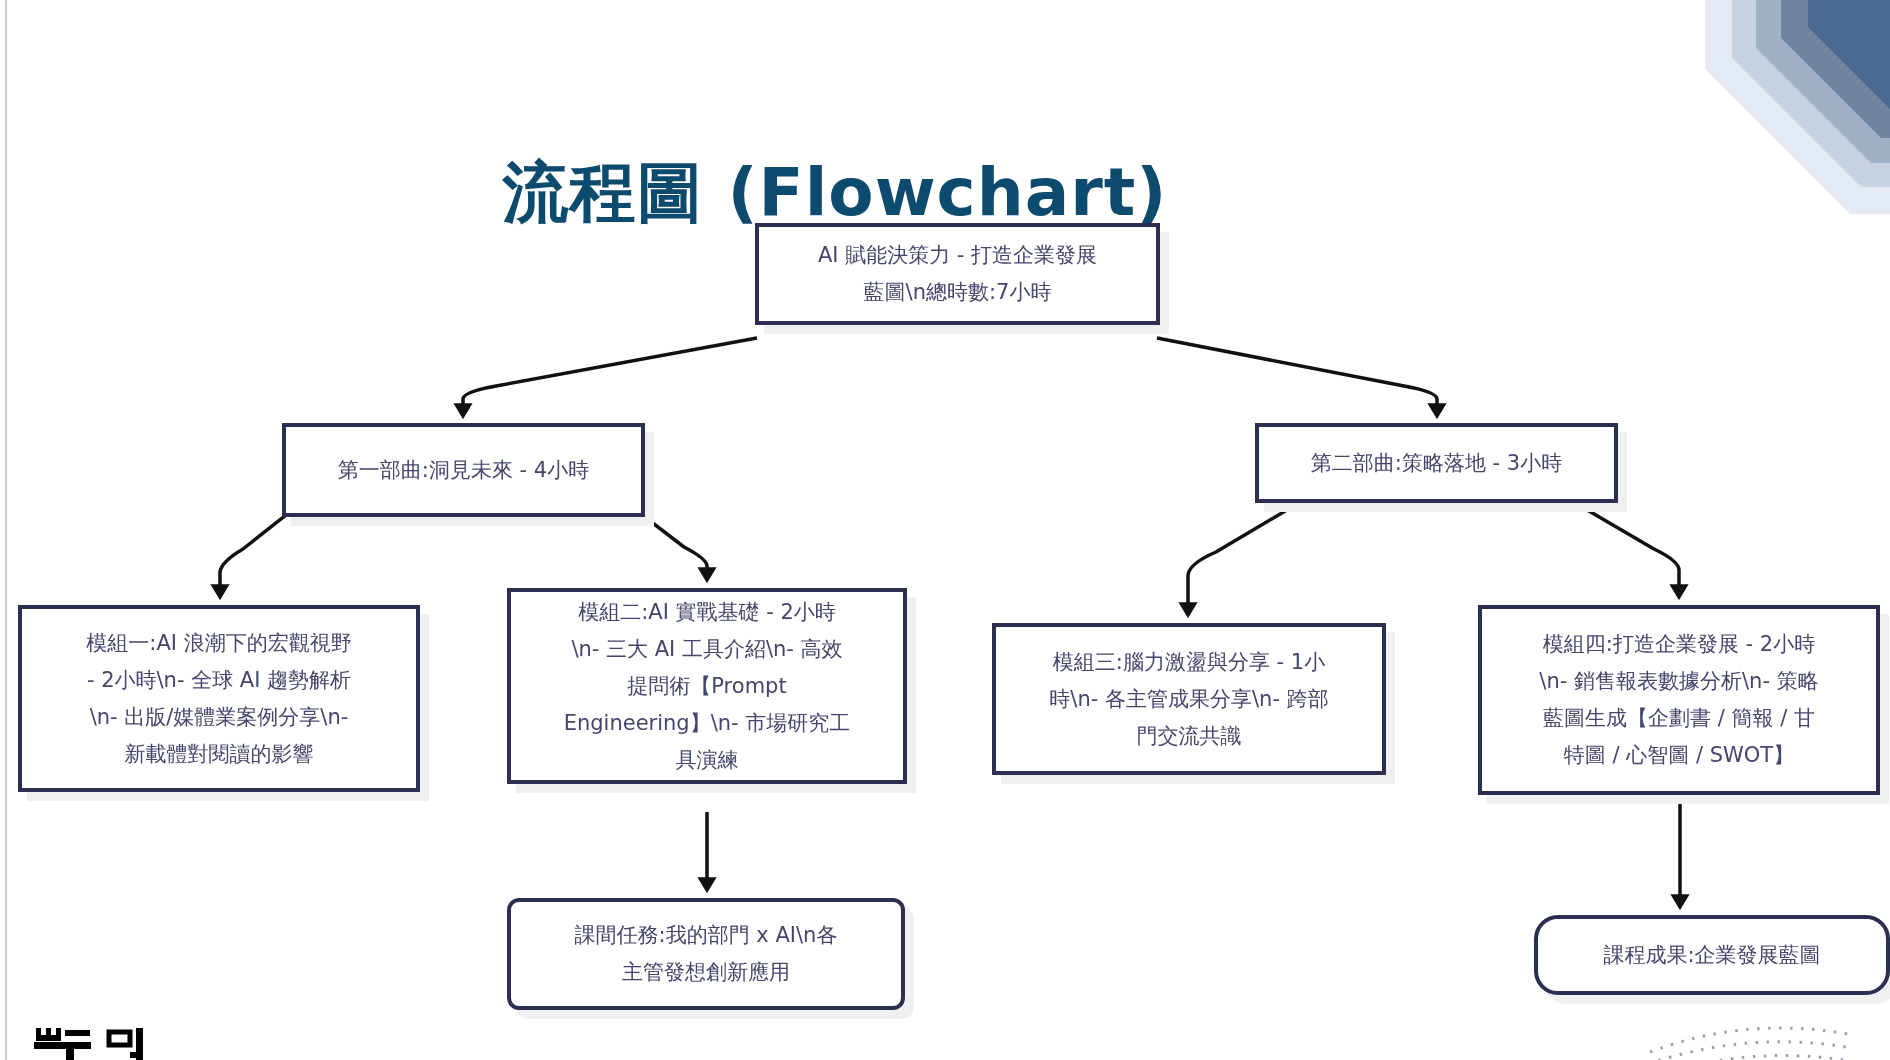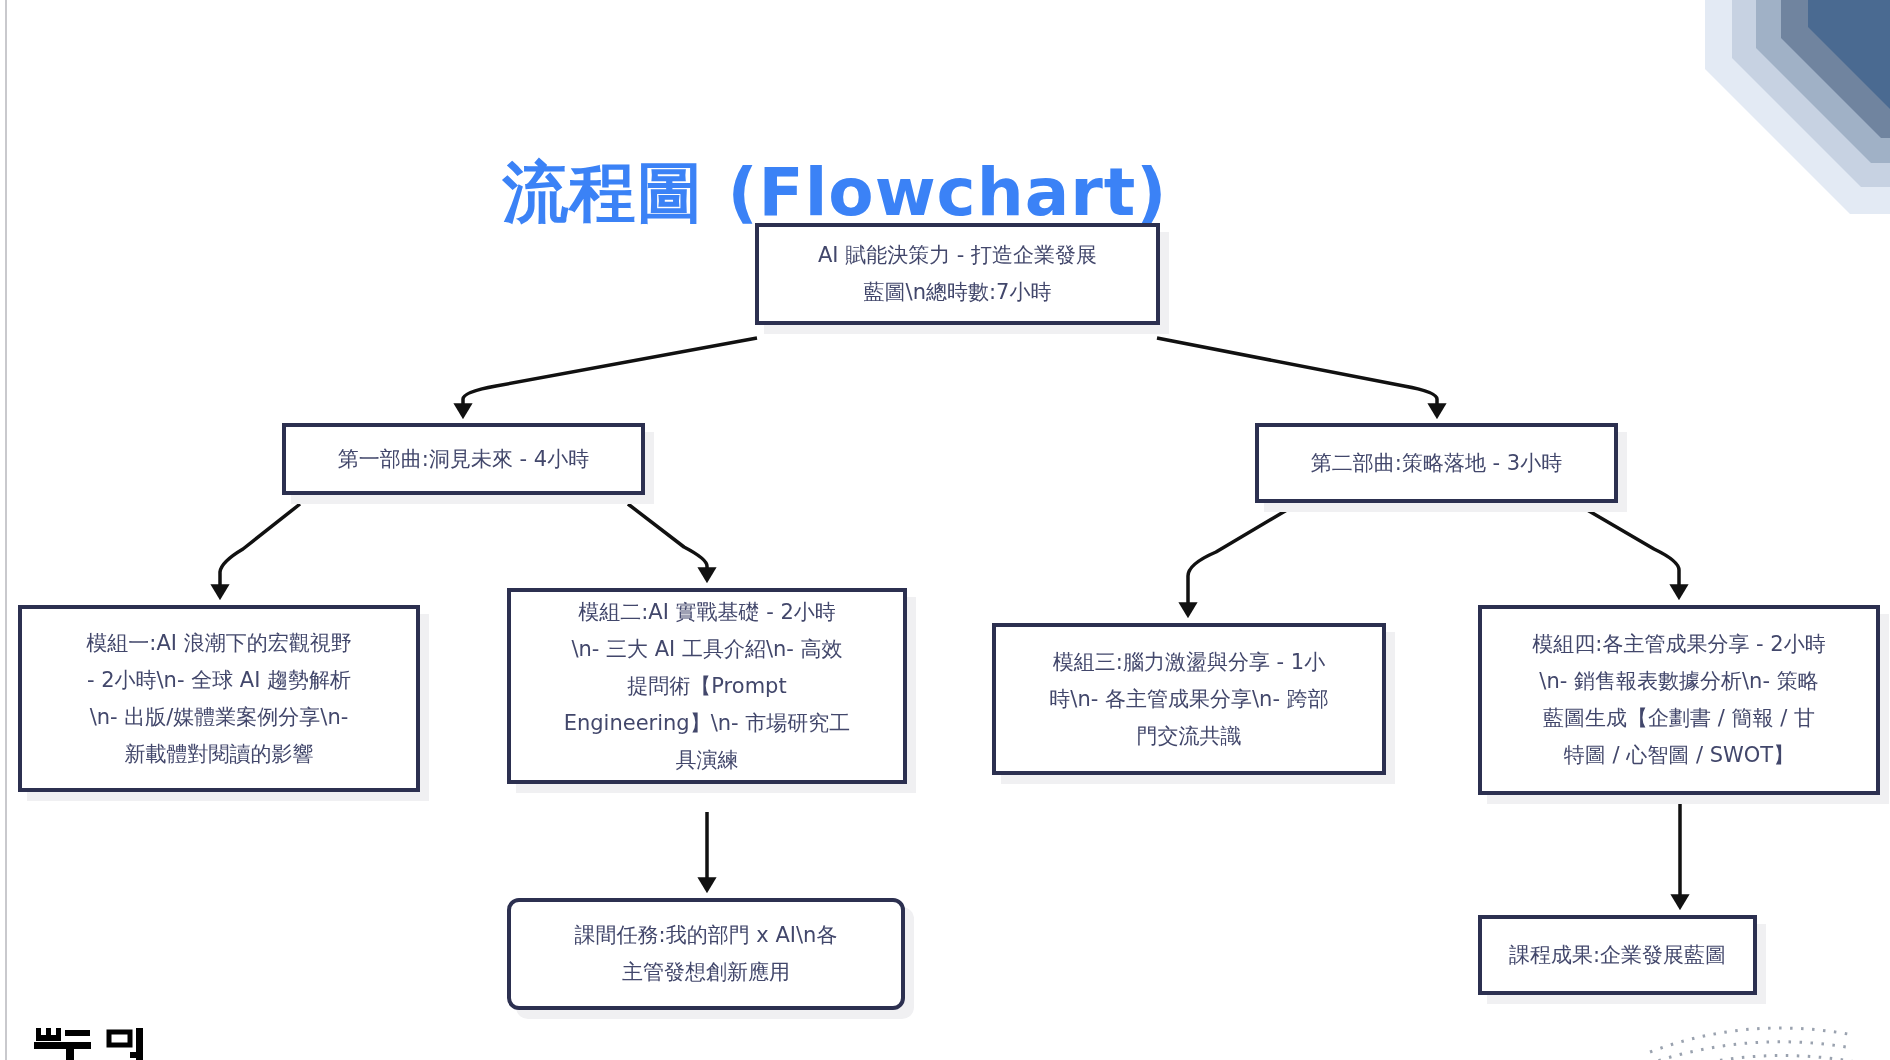--- a/index.html
+++ b/index.html
@@ -7,48 +7,48 @@
     width:1890px;height:1060px;position:relative;overflow:hidden;
     background:#ffffff;
     font-family:"DejaVu Sans","Liberation Sans",sans-serif;
   }
   .window-edge{
     position:absolute;left:5px;top:0;width:2px;height:1060px;
     background:#c9c9cd;
   }
   .page-title{
     position:absolute;left:420px;top:104px;width:830px;
-    text-align:center;font-size:66px;font-weight:800;color:#3b82f6;
+    text-align:center;font-size:66px;font-weight:800;color:#0c4a6e;
     letter-spacing:1px;white-space:nowrap;
   }
   svg.canvas{
     position:absolute;left:0;top:0;width:1890px;height:1060px;
     pointer-events:none;
   }
   .node{
     position:absolute;box-sizing:border-box;
     background:#ffffff;border:4.5px solid #2c3050;
     box-shadow:9px 9px 0 #f0f0f2;
     display:flex;align-items:center;justify-content:center;
     z-index:2;
   }
   .node-label{
     white-space:pre-line;text-align:center;
     color:#42476b;font-size:21px;line-height:37px;
     padding:0 8px;
   }
   #n-root   {left:755px; top:223px; width:405px; height:102px;}
-  #n-part1  {left:282px; top:423px; width:363px; height:72px;}
+  #n-part1  {left:282px; top:423px; width:363px; height:94px;}
   #n-part2  {left:1255px;top:423px; width:363px; height:80px;}
   #n-module1{left:18px;  top:605px; width:402px; height:187px;}
   #n-module2{left:507px; top:588px; width:400px; height:196px;}
   #n-module3{left:992px; top:623px; width:394px; height:152px;}
   #n-module4{left:1478px;top:605px; width:402px; height:190px;}
   #n-task   {left:507px; top:898px; width:398px; height:112px;border-radius:12px;}
-  #n-outcome{left:1478px;top:915px; width:279px; height:80px;}
+  #n-outcome{left:1534px;top:915px; width:356px; height:80px;border-radius:24px;}
   .edge{fill:none;stroke:#111111;stroke-width:3.5px;stroke-linejoin:round;}
 </style>
 </head>
 <body>
 
 <div class="window-edge"></div>
 
 <h1 class="page-title">流程圖 (Flowchart)</h1>
 
 <svg class="canvas" viewBox="0 0 1890 1060" xmlns="http://www.w3.org/2000/svg">
@@ -119,21 +119,21 @@
 提問術【Prompt
 Engineering】\n- 市場研究工
 具演練</div>
 </div>
 <div class="node" id="n-module3">
   <div class="node-label">模組三:腦力激盪與分享 - 1小
 時\n- 各主管成果分享\n- 跨部
 門交流共識</div>
 </div>
 <div class="node" id="n-module4">
-  <div class="node-label">模組四:各主管成果分享 - 2小時
+  <div class="node-label">模組四:打造企業發展 - 2小時
 \n- 銷售報表數據分析\n- 策略
 藍圖生成【企劃書 / 簡報 / 甘
 特圖 / 心智圖 / SWOT】</div>
 </div>
 <div class="node" id="n-task">
   <div class="node-label">課間任務:我的部門 x AI\n各
 主管發想創新應用</div>
 </div>
 <div class="node" id="n-outcome">
   <div class="node-label">課程成果:企業發展藍圖</div>

